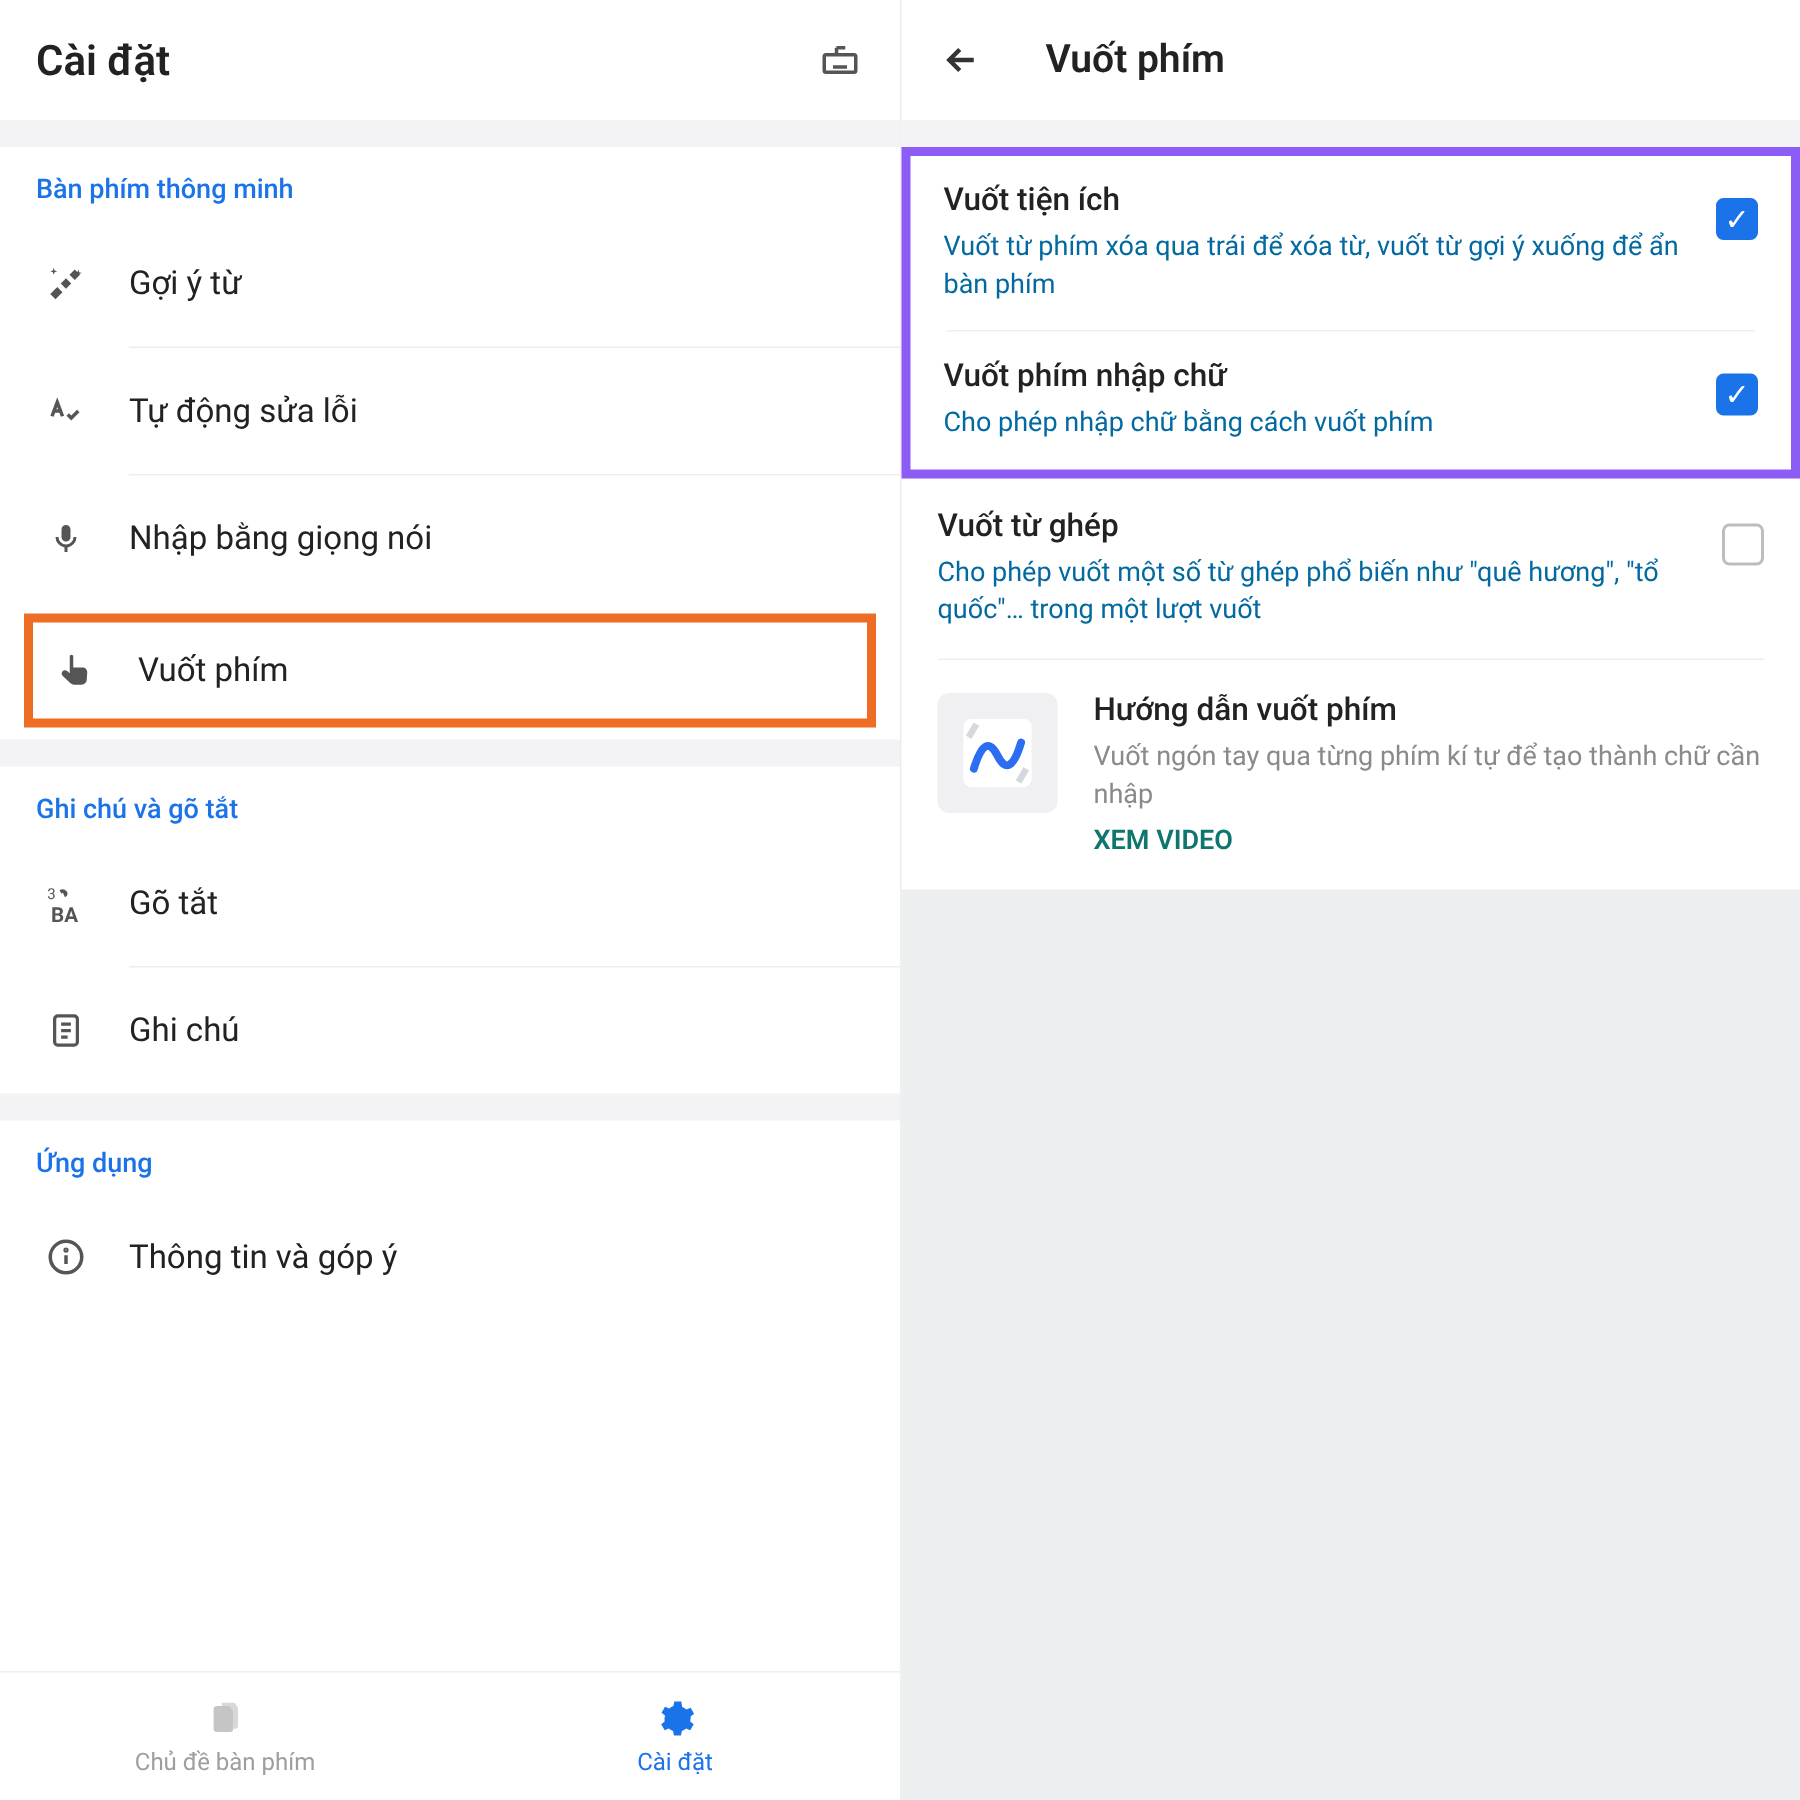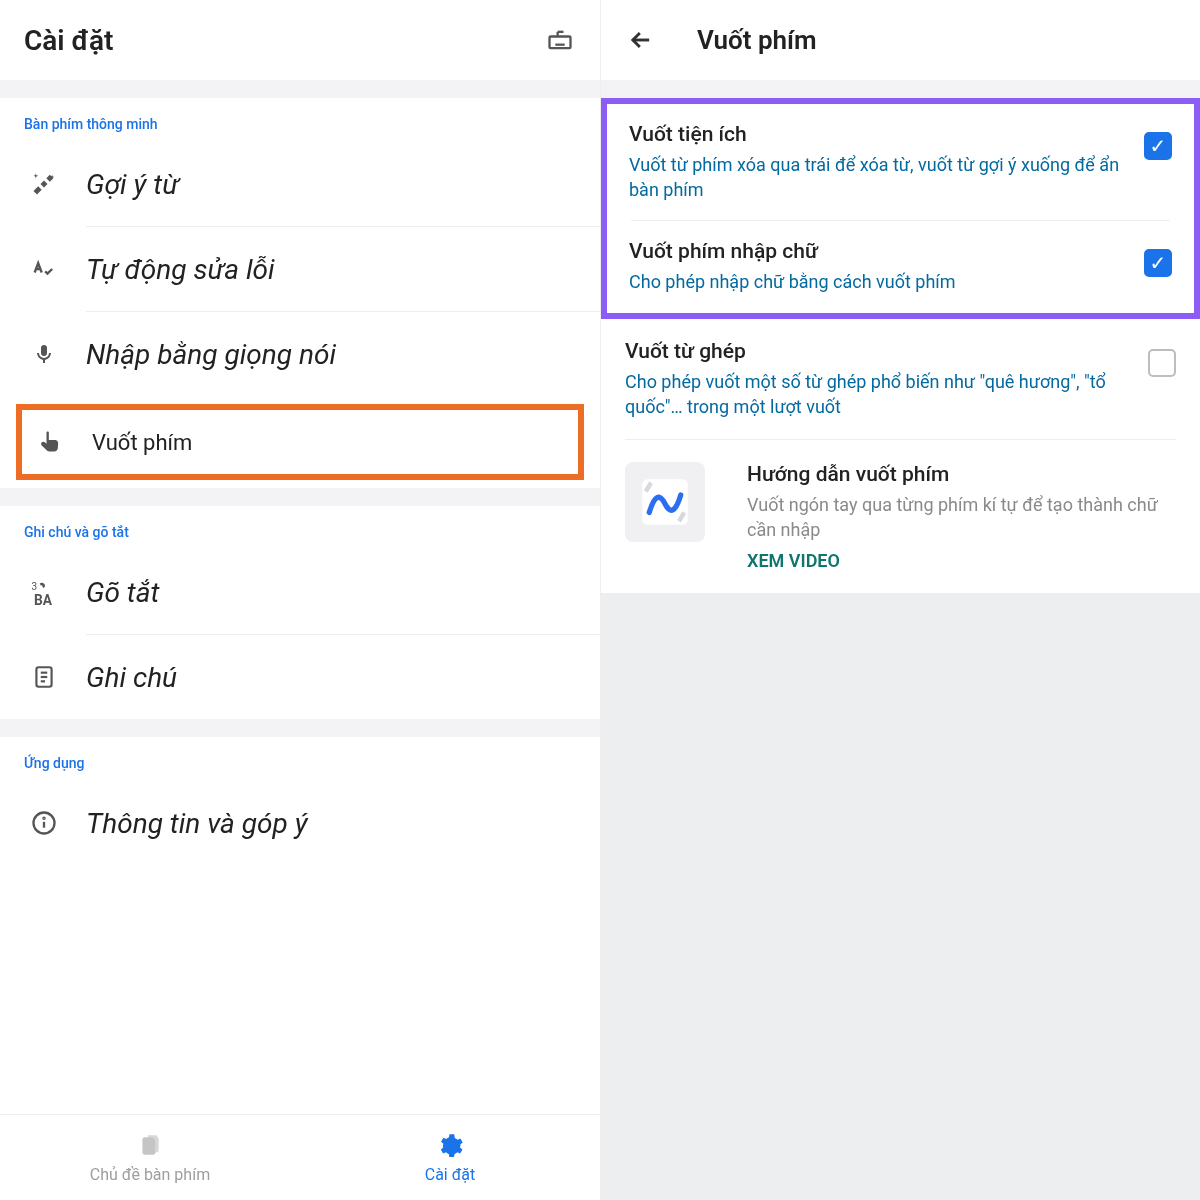--- a/index.html
+++ b/index.html
@@ -9,45 +9,45 @@
 .pane.right { border-left:1px solid #eee; }
 
 
 .hdr { display:flex; align-items:center; height:80px; padding:0 24px; }
 .hdr-title { font-size:28px; font-weight:600; }
 .hdr-right-icon { margin-left:auto; width:32px; height:32px; display:flex; align-items:center; justify-content:center; color:#555; }
 .back-arrow { width:32px; height:32px; display:flex; align-items:center; justify-content:center; margin-right:40px; color:#333; cursor:pointer;}
 .sub-title { font-size:26px; font-weight:600; }
 
 .gap { height:18px; background:#f3f3f5; }
-.section-label { color:#1a73e8; font-size:14px; font-weight:500; padding:18px 24px 10px; }
+.section-label { color:#1a73e8; font-size:18px; font-weight:500; padding:18px 24px 10px; }
 
 .row { display:flex; align-items:center; padding:22px 24px; cursor:pointer;}
 .row .icon-slot { width:40px; height:40px; display:flex; align-items:center; justify-content:center; color:#555; margin-right:22px; flex-shrink:0;}
-.row .row-label { font-size:28px; color:#222;font-style:italic; }
+.row .row-label { font-size:22px; color:#222; }
 .indent-divider { margin-left:86px; border-bottom:1px solid #eee; }
 
 .hlbox { margin:8px 16px; padding:12px 8px; border:6px solid #ed6d24; display:flex; align-items:center;}
 .hlbox .icon-slot { width:40px; height:40px; display:flex; align-items:center; justify-content:center; color:#555; margin-left:0; margin-right:22px;}
 .hlbox .row-label { font-size:22px; }
 
 
 .r-list { }
 .r-item { display:flex; align-items:flex-start; padding:20px 24px; cursor:pointer;}
 .r-item .txt { flex:1; padding-right:12px;}
 .r-item .t1 { font-size:21px; color:#222; margin-bottom:6px; font-weight:500;}
 .r-item .t2 { font-size:18px; color:#0369a1; line-height:1.4;}
 .r-item .chk { width:28px; height:28px; border:2px solid #1a73e8; border-radius:5px; background:#1a73e8; color:#fff; font-size:20px; display:flex; align-items:center; justify-content:center; margin-top:10px; flex-shrink:0;}
 .r-item .chk.off { background:#fff; border-color:#bdbdbd; color:transparent;}
 .r-divider { margin:0 24px; border-bottom:1px solid #eee; }
 
 .r-hl { border:6px solid #8b5cf6; margin:0 0; }  
 .r-hl .r-item { padding:18px 22px; }
 
-.guide { display:flex; padding:22px 24px; align-items:flex-start;gap:18px;}
+.guide { display:flex; padding:22px 24px; align-items:flex-start;}
 .guide .thumb { width:80px; height:80px; border-radius:8px; background:#f0f0f2; margin-right:24px; display:flex; align-items:center; justify-content:center; flex-shrink:0;}
 .guide .thumb svg { width:56px; height:56px; }
 .guide .g1 { font-size:21px; font-weight:500; margin-bottom:6px;}
 .guide .g2 { font-size:18px; color:#8a8a8a; line-height:1.4; margin-bottom:8px;}
 .guide .g3 { font-size:18px; color:#0f766e; font-weight:600; cursor:pointer;}
 
 .right-rest { flex:1; background:#eceef0; }
 
 
 .tabbar { position:absolute; bottom:0; left:0; width:100%; height:86px; background:#fff; border-top:1px solid #eee; display:flex;}

